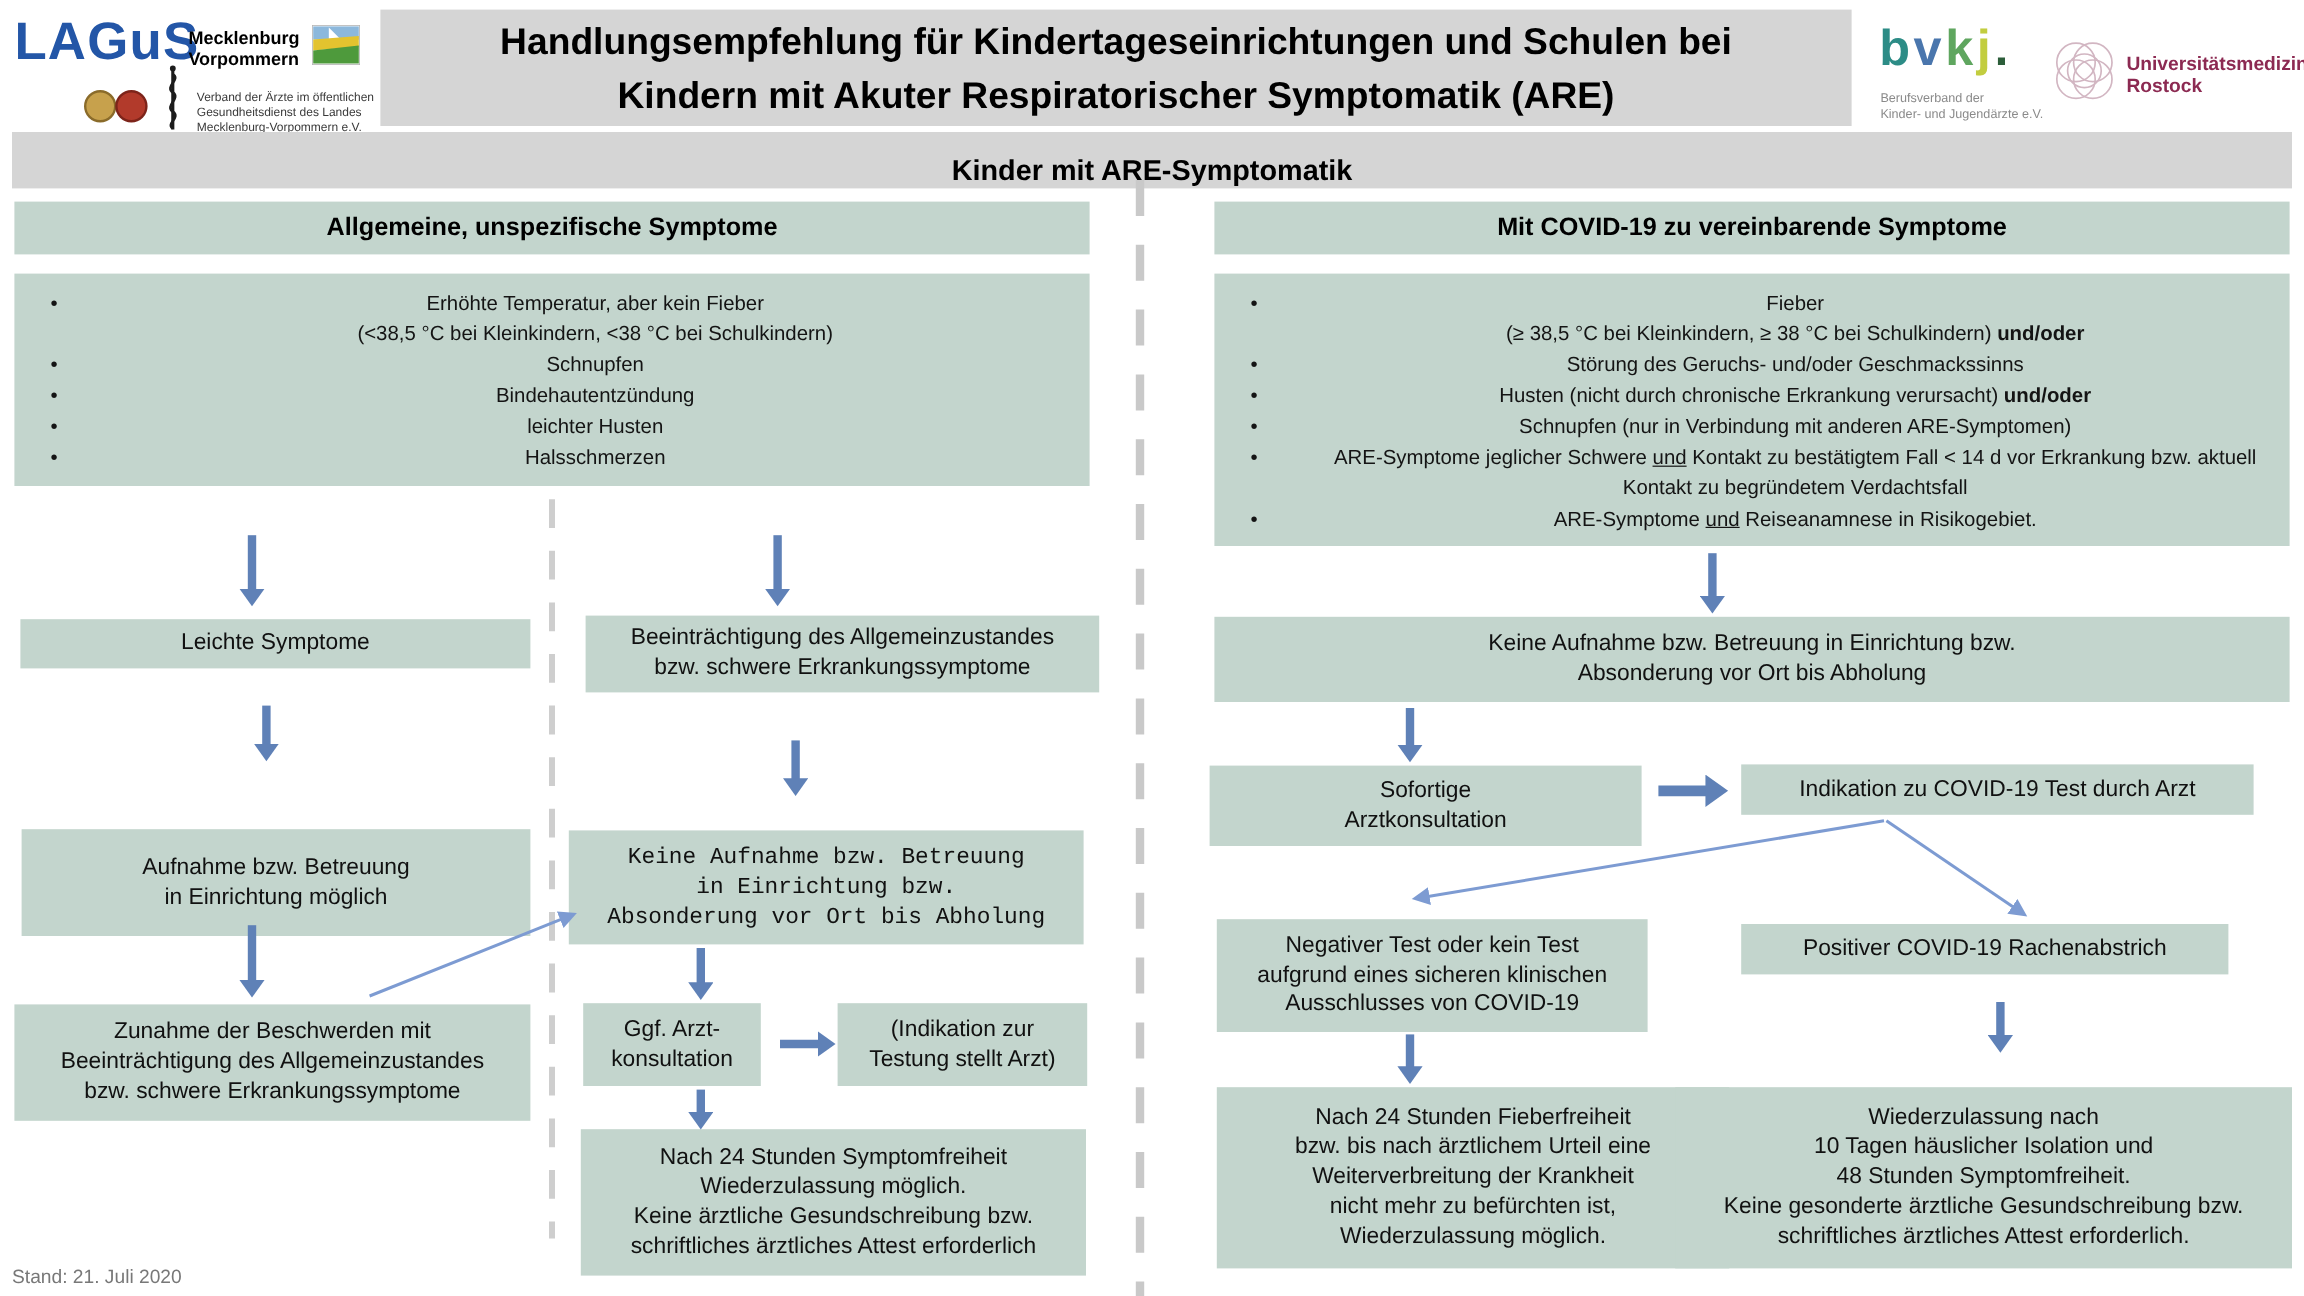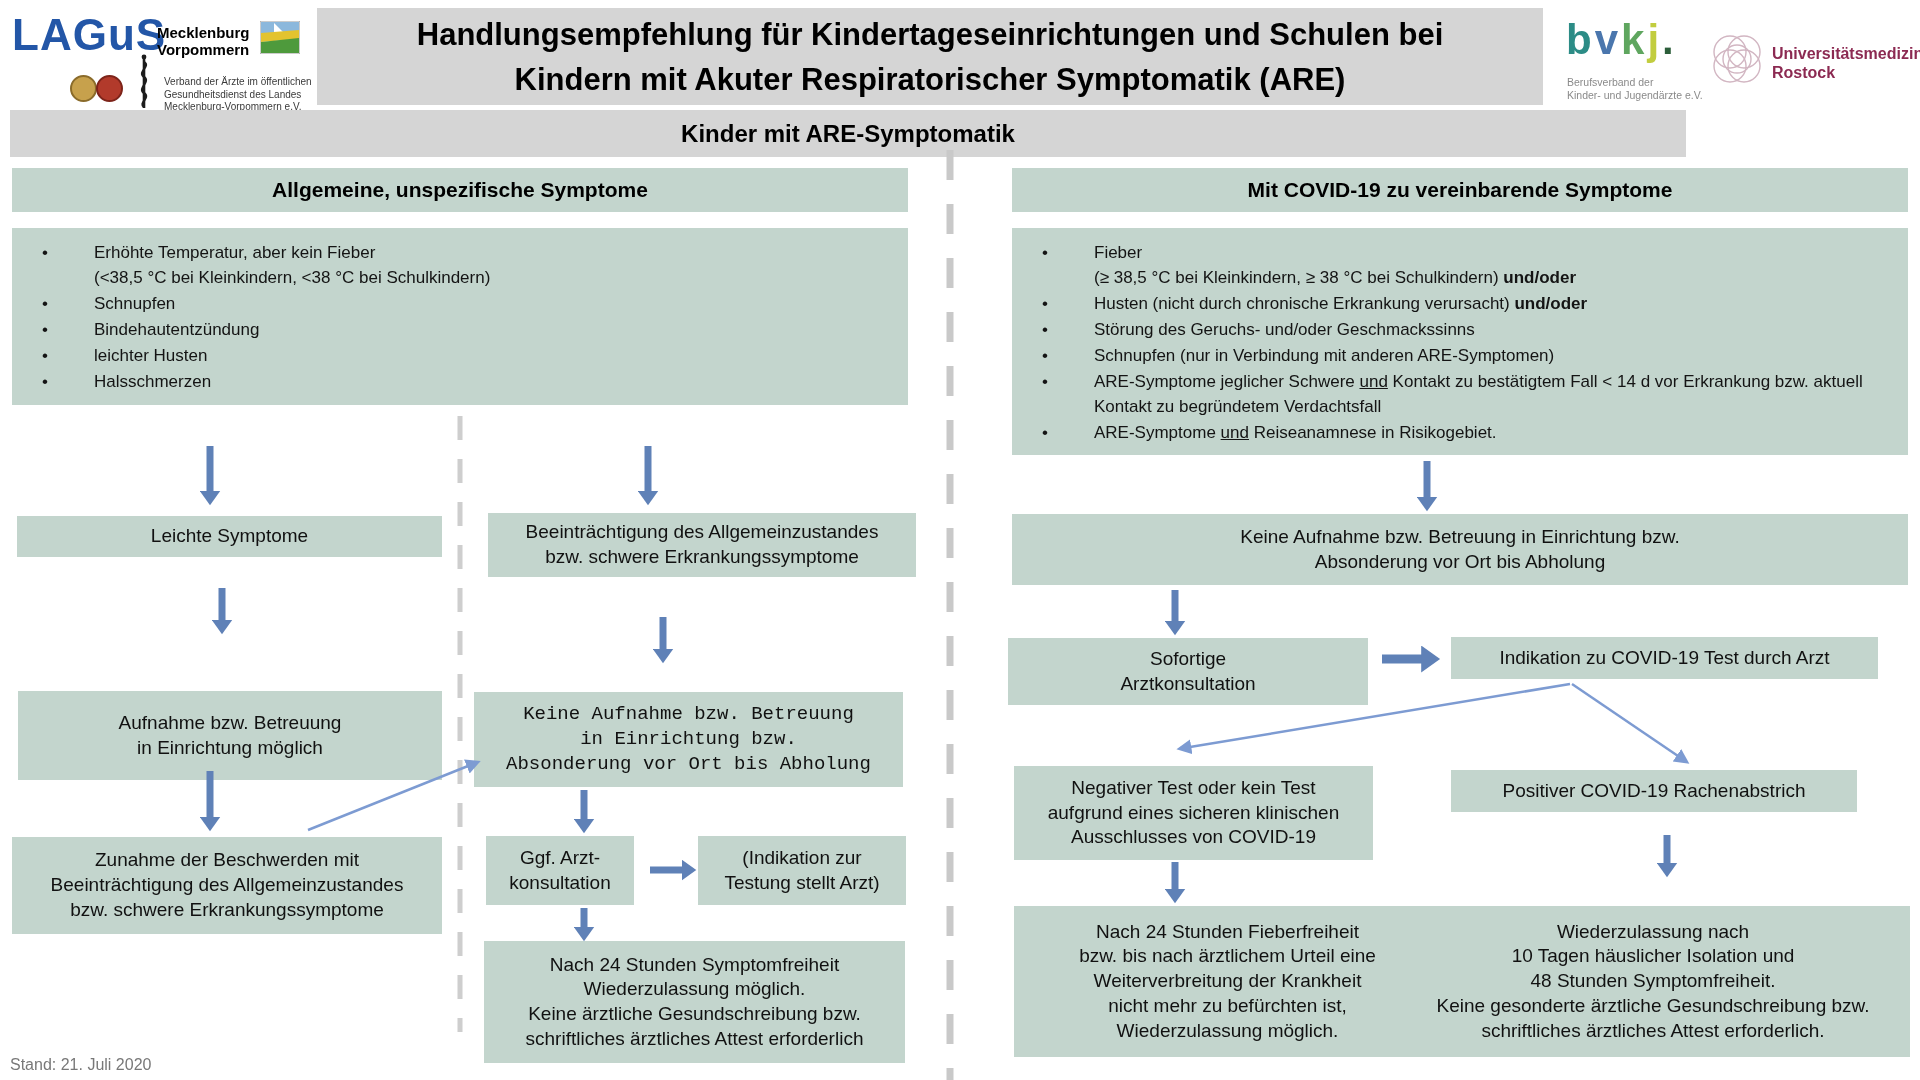--- a/index.html
+++ b/index.html
@@ -28,29 +28,29 @@
   .bvkj{position:absolute;left:1566px;top:16px;font-size:42px;font-weight:bold;
     letter-spacing:3px;}
   .bvkj .c0{color:#2c8c86;} .bvkj .c1{color:#4a76ad;} .bvkj .c2{color:#5fa65f;}
   .bvkj .c3{color:#c2cd3f;} .bvkj .c4{color:#2c5e3a;}
   .bvkj-sub{position:absolute;left:1567px;top:76px;font-size:10.5px;line-height:13px;
     color:#8a8a8a;white-space:pre-line;}
   .umr-circles{position:absolute;left:1706px;top:28px;}
   .umr-text{position:absolute;left:1772px;top:44px;font-size:16px;font-weight:bold;
     line-height:19px;color:#8c2a52;white-space:pre-line;}
   
-  .banner{position:absolute;left:10px;top:110px;width:1676px;height:47px;
-    background:#d5d5d5;display:flex;align-items:center;justify-content:center;}
+  .banner{position:absolute;left:10px;top:110px;width:1900px;height:47px;
+    background:#d5d5d5;display:flex;align-items:flex-end;justify-content:center;}
   .banner .t{font-size:24px;font-weight:bold;color:#000;}
   
   .phdr{position:absolute;height:44px;background:#c3d5cd;display:flex;
     align-items:center;justify-content:center;font-size:21px;font-weight:bold;color:#000;}
   
   .bullets{position:absolute;background:#c3d5cd;margin:0;padding:12px 10px 16px 0;
-    list-style:none;font-size:17px;line-height:25px;color:#141414;box-sizing:border-box;}
+    list-style:none;font-size:17px;line-height:25px;color:#141414;box-sizing:border-box;text-align:center;}
   .bullets li{position:relative;padding-left:82px;margin:0 0 1px 0;white-space:pre-line;}
   .bullets li::before{content:"\2022";position:absolute;left:30px;top:0;}
   
   .gbox{position:absolute;background:#c3d5cd;display:flex;align-items:center;
     justify-content:center;text-align:center;white-space:pre-line;font-size:19px;
     line-height:1.3;color:#111;box-sizing:border-box;padding:4px 8px;}
   
   #arrows{position:absolute;left:0;top:0;pointer-events:none;}
   
   .footer{position:absolute;left:10px;top:1056px;font-size:16px;color:#787878;}
@@ -119,22 +119,22 @@
       <li><span>Erhöhte Temperatur, aber kein Fieber
 (&lt;38,5 °C bei Kleinkindern, &lt;38 °C bei Schulkindern)</span></li>
       <li><span>Schnupfen</span></li>
       <li><span>Bindehautentzündung</span></li>
       <li><span>leichter Husten</span></li>
       <li><span>Halsschmerzen</span></li>
     </ul>
   <ul class="bullets" style="left:1012px;top:228px;width:896px;height:227px;">
       <li><span>Fieber
 (≥ 38,5 °C bei Kleinkindern, ≥ 38 °C bei Schulkindern) </span><span style="font-weight: bold;">und/oder</span></li>
+      <li><span>Störung des Geruchs- und/oder Geschmackssinns</span></li>
       <li><span>Husten (nicht durch chronische Erkrankung verursacht) </span><span style="font-weight: bold;">und/oder</span></li>
-      <li><span>Störung des Geruchs- und/oder Geschmackssinns</span></li>
       <li><span>Schnupfen (nur in Verbindung mit anderen ARE-Symptomen)</span></li>
       <li><span>ARE-Symptome jeglicher Schwere </span><span style="text-decoration: underline;">und</span><span> Kontakt zu bestätigtem Fall &lt; 14 d vor Erkrankung bzw. aktuell Kontakt zu begründetem Verdachtsfall</span></li>
       <li><span>ARE-Symptome </span><span style="text-decoration: underline;">und</span><span> Reiseanamnese in Risikogebiet.</span></li>
     </ul>
 
   <div class="gbox" style="left:17px;top:516px;width:425px;height:41px;">Leichte Symptome</div>
   <div class="gbox" style="left:488px;top:513px;width:428px;height:64px;">Beeinträchtigung des Allgemeinzustandes
 bzw. schwere Erkrankungssymptome</div>
   <div class="gbox" style="left:18px;top:691px;width:424px;height:89px;">Aufnahme bzw. Betreuung
 in Einrichtung möglich</div>

